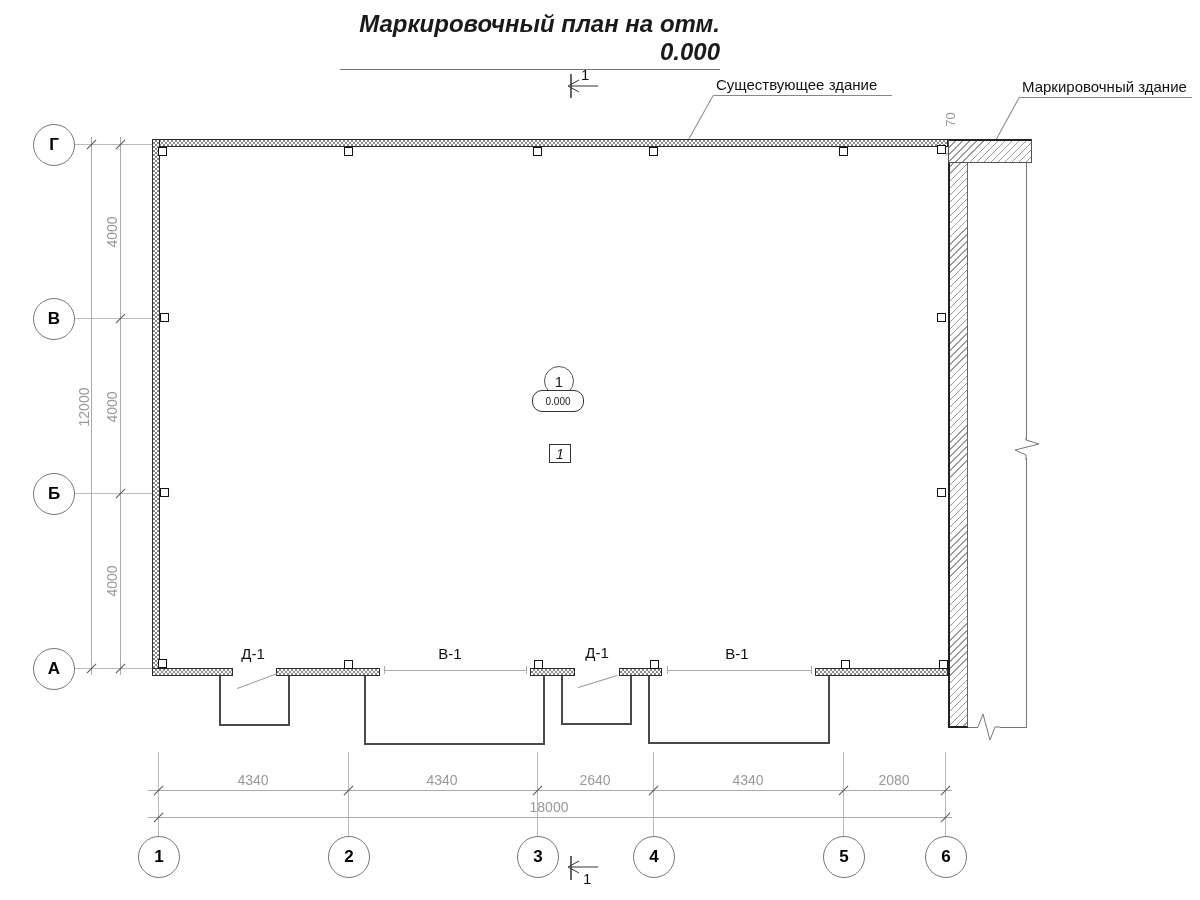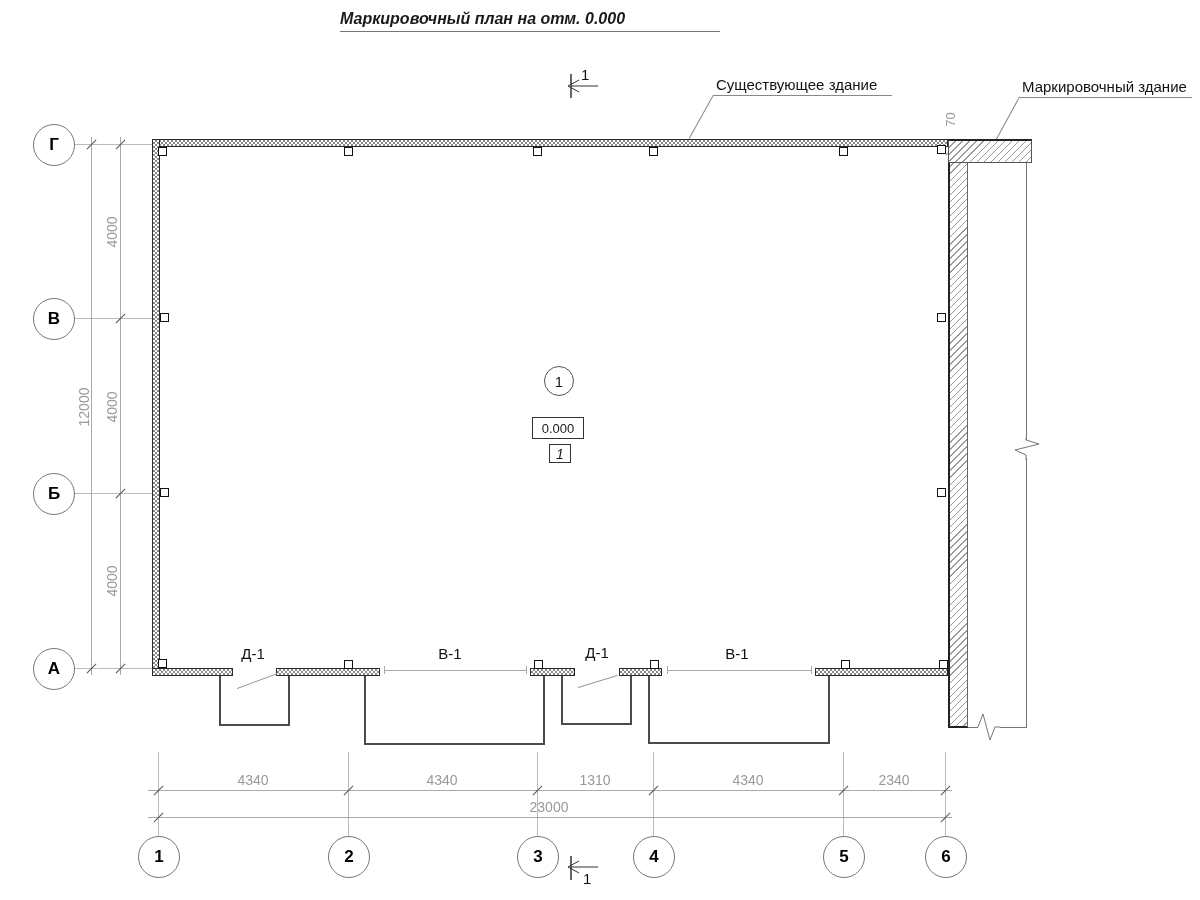--- a/index.html
+++ b/index.html
@@ -26,21 +26,21 @@
   .lead{border-top:1px solid #888;}
   .porch{position:absolute;border:2px solid #4a4a4a;border-top:none;box-sizing:border-box;background:transparent;}
   .mbox{position:absolute;border:1px solid #333;background:#fff;display:flex;align-items:center;justify-content:center;}
   svg{position:absolute;overflow:visible;}
 </style>
 </head>
 <body>
 
 <div class="canvas">
 
-  <div class="abs" style="left:340px;top:10px;width:380px;text-align:left;font-style:italic;font-weight:bold;font-size:16px;border-bottom:1px solid #777;padding-bottom:3px;">Маркировочный план на отм. 0.000</div>
+  <div class="abs" style="left:340px;top:10px;width:380px;text-align:right;font-style:italic;font-weight:bold;font-size:24px;border-bottom:1px solid #777;padding-bottom:3px;">Маркировочный план на отм. 0.000</div>
 
   <svg style="left:562px;top:68px;" width="44" height="34">
     <line x1="9" y1="6" x2="9" y2="30" stroke="#333" stroke-width="1.5"></line>
     <line x1="9" y1="18" x2="36" y2="18" stroke="#333" stroke-width="1"></line>
     <polyline points="17,12 6,18 17,24" fill="none" stroke="#333" stroke-width="1"></polyline>
   </svg>
   <div class="label" style="left:581px;top:66px;">1</div>
 
   <div class="label" style="left:716px;top:76px;">Существующее здание</div>
   <div class="hl" style="left:714px;top:95px;width:178px;background:#888;"></div>
@@ -107,21 +107,21 @@
 
   <div class="porch" style="left:364px;top:676px;width:181px;height:69px;"></div>
   <div class="porch" style="left:648px;top:676px;width:182px;height:68px;"></div>
 
   <div class="label" style="left:233px;top:645px;width:40px;text-align:center;">Д-1</div>
   <div class="label" style="left:430px;top:645px;width:40px;text-align:center;">В-1</div>
   <div class="label" style="left:577px;top:644px;width:40px;text-align:center;">Д-1</div>
   <div class="label" style="left:717px;top:645px;width:40px;text-align:center;">В-1</div>
 
   <div class="abs" style="left:544px;top:366px;width:28px;height:28px;border:1px solid #555;border-radius:50%;display:flex;align-items:center;justify-content:center;font-size:15px;">1</div>
-  <div class="mbox" style="left:532px;top:417px;width:50px;height:20px;font-size:13px;">0.000</div>
+  <div class="mbox" style="left:532px;top:390px;width:50px;height:20px;font-size:10px;border-radius:10px;">0.000</div>
   <div class="mbox" style="left:549px;top:444px;width:20px;height:17px;font-size:14px;font-style:italic;">1</div>
 
   <div class="hl" style="left:73px;top:144px;width:79px;background:#bbb;"></div>
   <div class="hl" style="left:73px;top:318px;width:79px;background:#bbb;"></div>
   <div class="hl" style="left:73px;top:493px;width:79px;background:#bbb;"></div>
   <div class="hl" style="left:73px;top:668px;width:79px;background:#bbb;"></div>
 
   <div class="vl" style="left:91px;top:137px;height:538px;"></div>
   <div class="vl" style="left:120px;top:137px;height:538px;"></div>
   <div class="tick" style="left:85px;top:144px;"></div>
@@ -154,24 +154,24 @@
   <div class="tick" style="left:342px;top:790px;"></div>
   <div class="tick" style="left:531px;top:790px;"></div>
   <div class="tick" style="left:647px;top:790px;"></div>
   <div class="tick" style="left:837px;top:790px;"></div>
   <div class="tick" style="left:939px;top:790px;"></div>
   <div class="tick" style="left:152px;top:817px;"></div>
   <div class="tick" style="left:939px;top:817px;"></div>
 
   <div class="dimtext" style="left:213px;top:772px;width:80px;">4340</div>
   <div class="dimtext" style="left:402px;top:772px;width:80px;">4340</div>
-  <div class="dimtext" style="left:555px;top:772px;width:80px;">1310</div>
+  <div class="dimtext" style="left:555px;top:772px;width:80px;">2640</div>
   <div class="dimtext" style="left:708px;top:772px;width:80px;">4340</div>
-  <div class="dimtext" style="left:854px;top:772px;width:80px;">2340</div>
-  <div class="dimtext" style="left:509px;top:799px;width:80px;">23000</div>
+  <div class="dimtext" style="left:854px;top:772px;width:80px;">2080</div>
+  <div class="dimtext" style="left:509px;top:799px;width:80px;">18000</div>
 
   <div class="circle" style="left:138px;top:836px;">1</div>
   <div class="circle" style="left:328px;top:836px;">2</div>
   <div class="circle" style="left:517px;top:836px;">3</div>
   <div class="circle" style="left:633px;top:836px;">4</div>
   <div class="circle" style="left:823px;top:836px;">5</div>
   <div class="circle" style="left:925px;top:836px;">6</div>
 
   <svg style="left:560px;top:852px;" width="44" height="34">
     <line x1="11" y1="4" x2="11" y2="28" stroke="#333" stroke-width="1.5"></line>

